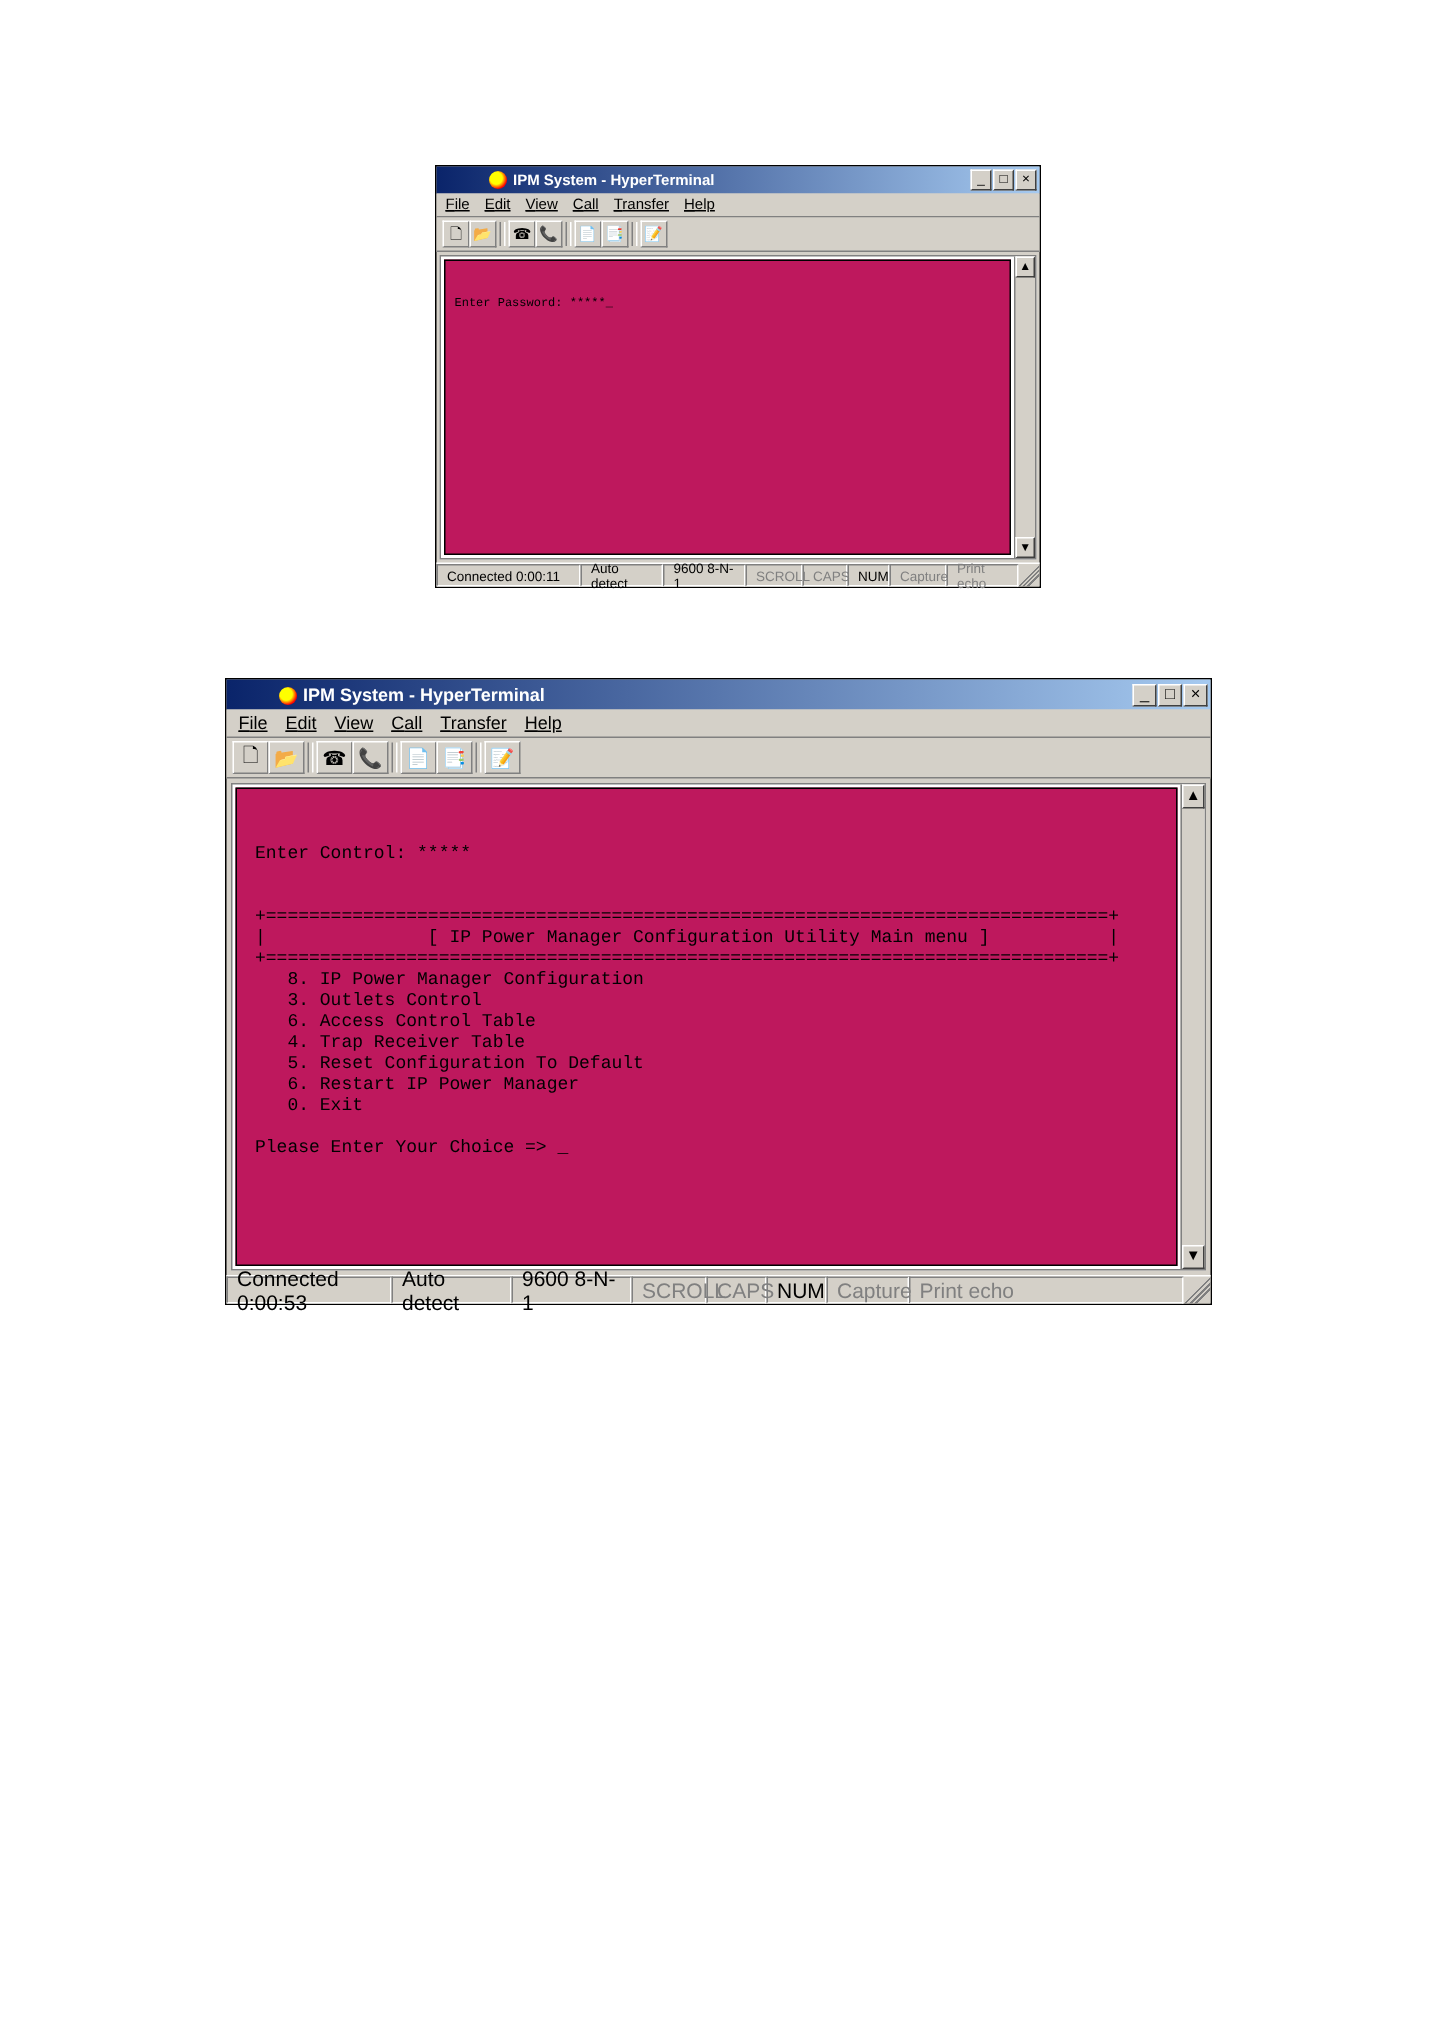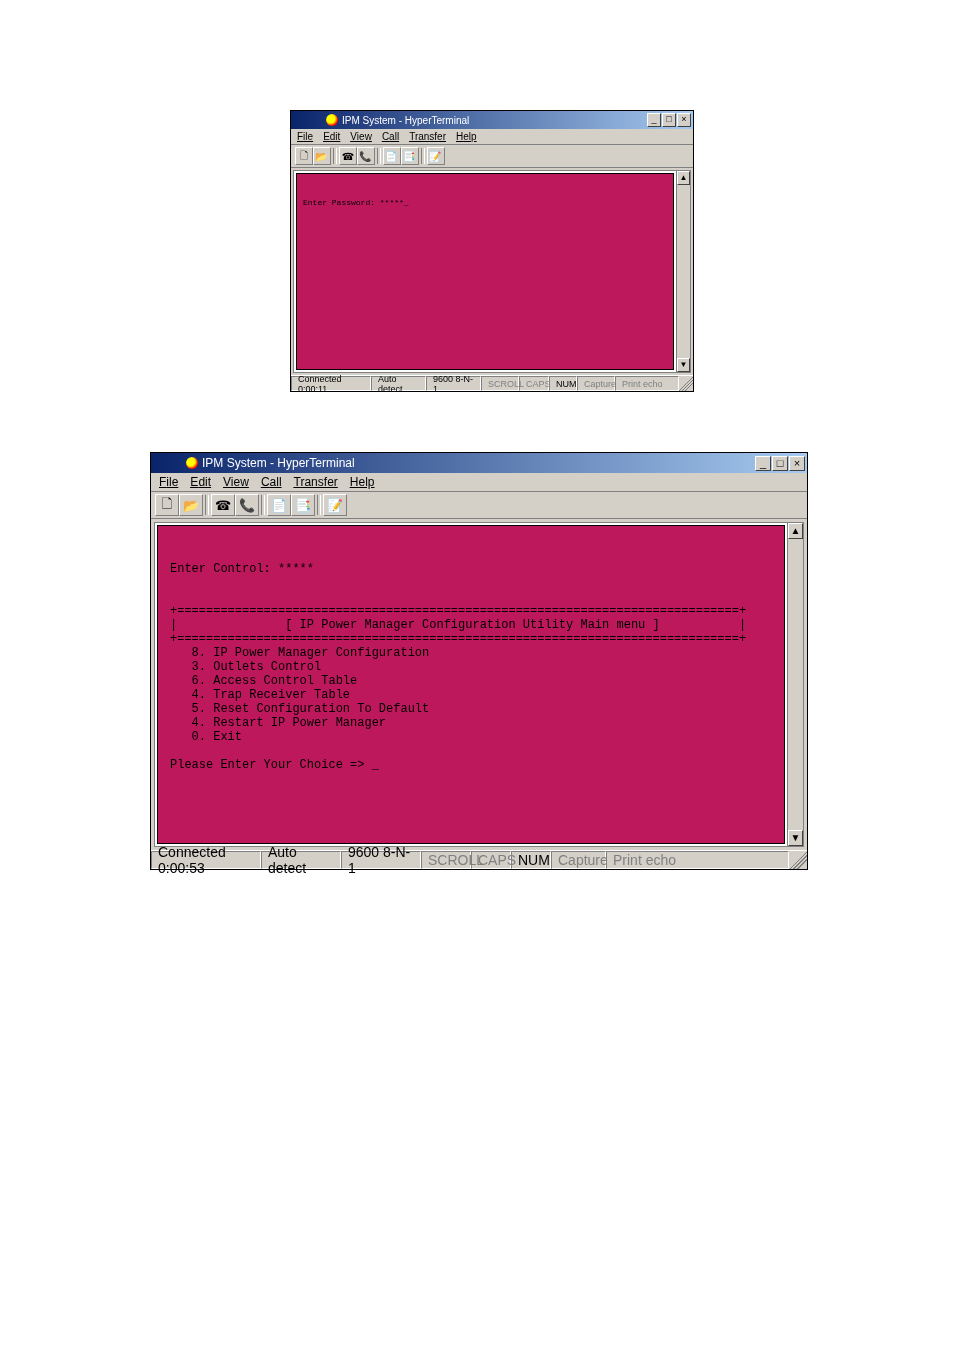--- a/index.html
+++ b/index.html
@@ -30,21 +30,21 @@
     .titlebar {
       display: flex;
       align-items: center;
       justify-content: space-between;
       height: 18px;
       background: linear-gradient(to right, #0a246a, #a6caf0);
       color: #fff;
       padding: 0 2px;
     }
     .win-large .titlebar { height: 20px; }
-    .title-left { display:flex; align-items:center; gap:4px; font-weight:normal; font-size:10px;padding-left:33px; }
+    .title-left { display:flex; align-items:flex-end; gap:4px; font-weight:bold; font-size:10px;padding-left:33px; }
     .win-large .title-left { font-size: 12px; }
     .app-icon {
       width: 12px; height: 12px;
       background: radial-gradient(circle at 40% 40%, #ff0 40%, #f00 70%);
       border-radius: 50%;
     }
     .win-controls { display:flex; }
     .win-btn {
       width: 14px; height: 14px;
       background:#d4d0c8;
@@ -191,21 +191,21 @@
 
   <div class="client-wrap">
     <div class="terminal">Enter Password: *****_</div>
     <div class="vscroll">
       <div class="sbtn">▲</div>
       <div class="sbtn">▼</div>
     </div>
   </div>
 
   <div class="statusbar">
-    <div class="status-cell" style="width:80px">Connected 0:00:11</div>
+    <div class="status-cell" style="width:96px">Connected 0:00:11</div>
     <div class="status-cell" style="width:55px">Auto detect</div>
     <div class="status-cell" style="width:55px">9600 8-N-1</div>
     <div class="status-cell dim" style="width:38px">SCROLL</div>
     <div class="status-cell dim" style="width:30px">CAPS</div>
     <div class="status-cell" style="width:28px">NUM</div>
     <div class="status-cell dim" style="width:38px">Capture</div>
     <div class="status-cell dim" style="flex:1">Print echo</div>
     <div class="grip"></div>
   </div>
 </div>
@@ -253,21 +253,21 @@
 
 
 <span>+==============================================================================+</span>
 <span>|               [ IP Power Manager Configuration Utility Main menu ]           |</span>
 <span>+==============================================================================+</span>
 <span>   8. IP Power Manager Configuration</span>
 <span>   3. Outlets Control</span>
 <span>   6. Access Control Table</span>
 <span>   4. Trap Receiver Table</span>
 <span>   5. Reset Configuration To Default</span>
-<span>   4. Restart IP Power Manager</span>
+<span>   6. Restart IP Power Manager</span>
 <span>   0. Exit</span>
 
 <span>Please Enter Your Choice =&gt; _</span></div>
     <div class="vscroll">
       <div class="sbtn">▲</div>
       <div class="sbtn">▼</div>
     </div>
   </div>
 
   <div class="statusbar">

